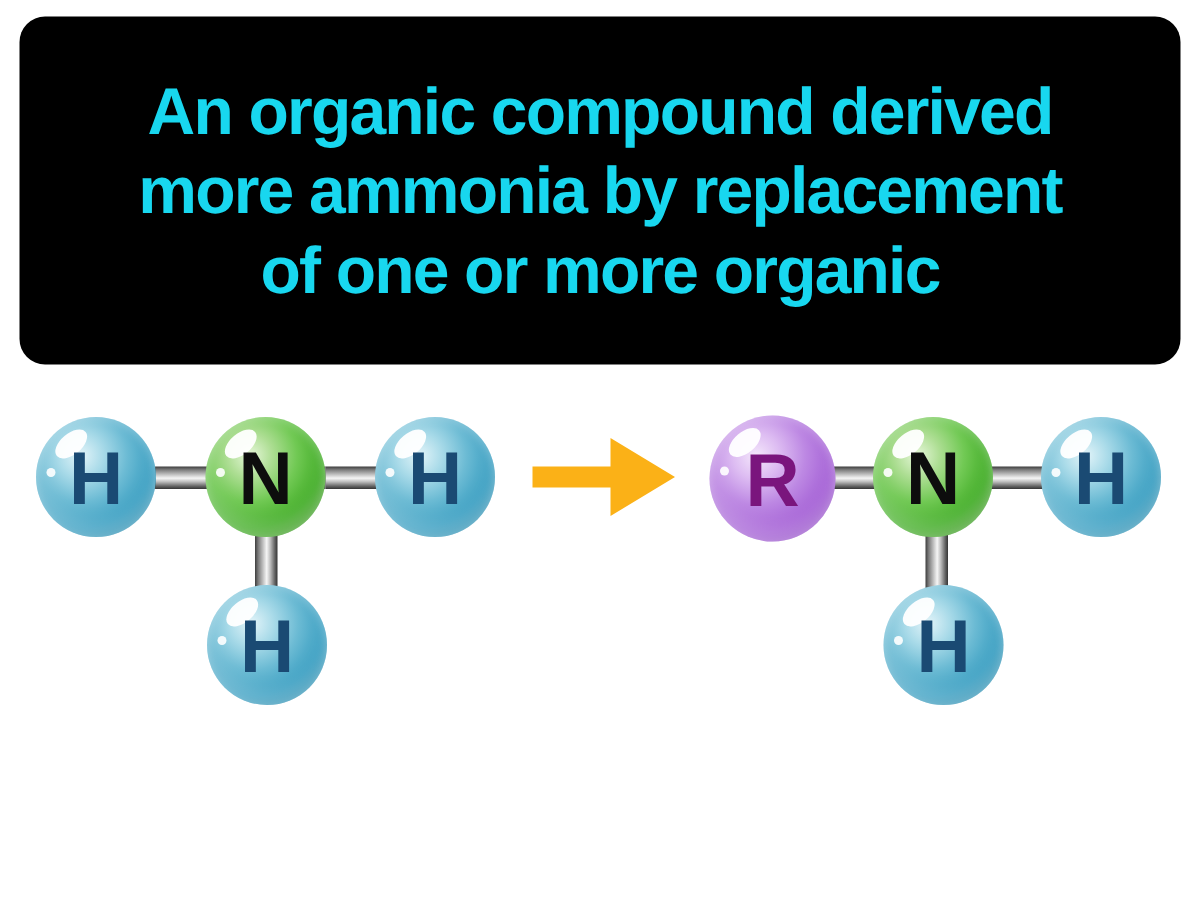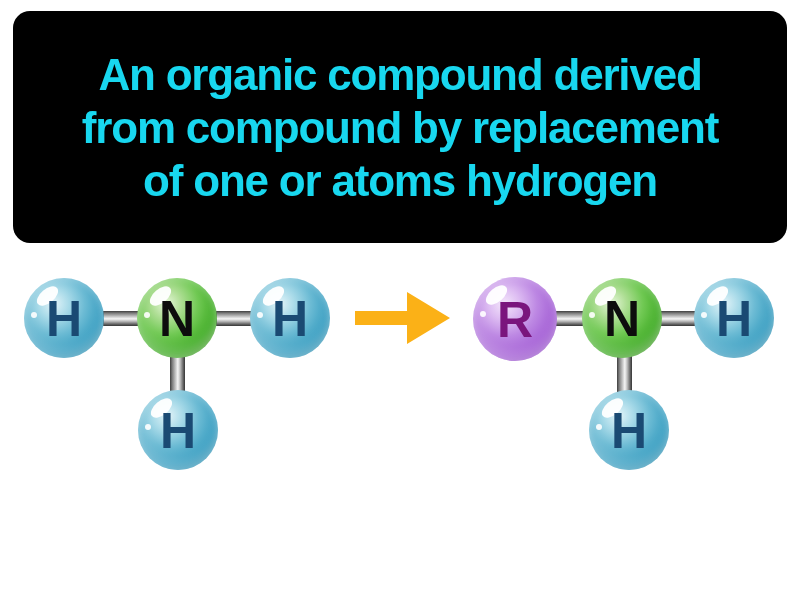--- a/index.html
+++ b/index.html
@@ -67,22 +67,22 @@
   
   .arrow{position:absolute;left:350px;top:288px;width:104px;height:60px;}
 </style>
 </head>
 <body>
 
 <div class="stage">
 
   <div class="definition-box">
     <div class="definition-line">An organic compound derived</div>
-    <div class="definition-line">from compound by replacement</div>
-    <div class="definition-line">of one or atoms hydrogen</div>
+    <div class="definition-line">more ammonia by replacement</div>
+    <div class="definition-line">of one or more organic</div>
   </div>
 
   <div class="bond bond-h" style="left:101px;top:311px;width:40px"></div>
   <div class="bond bond-h" style="left:214px;top:311px;width:40px"></div>
   <div class="bond bond-v" style="left:170px;top:353px;height:40px"></div>
 
   <div class="atom atom-h" style="left:24px;top:278px">
     <span class="atom-label label-h">H</span>
   </div>
   <div class="atom atom-n" style="left:137px;top:278px">

